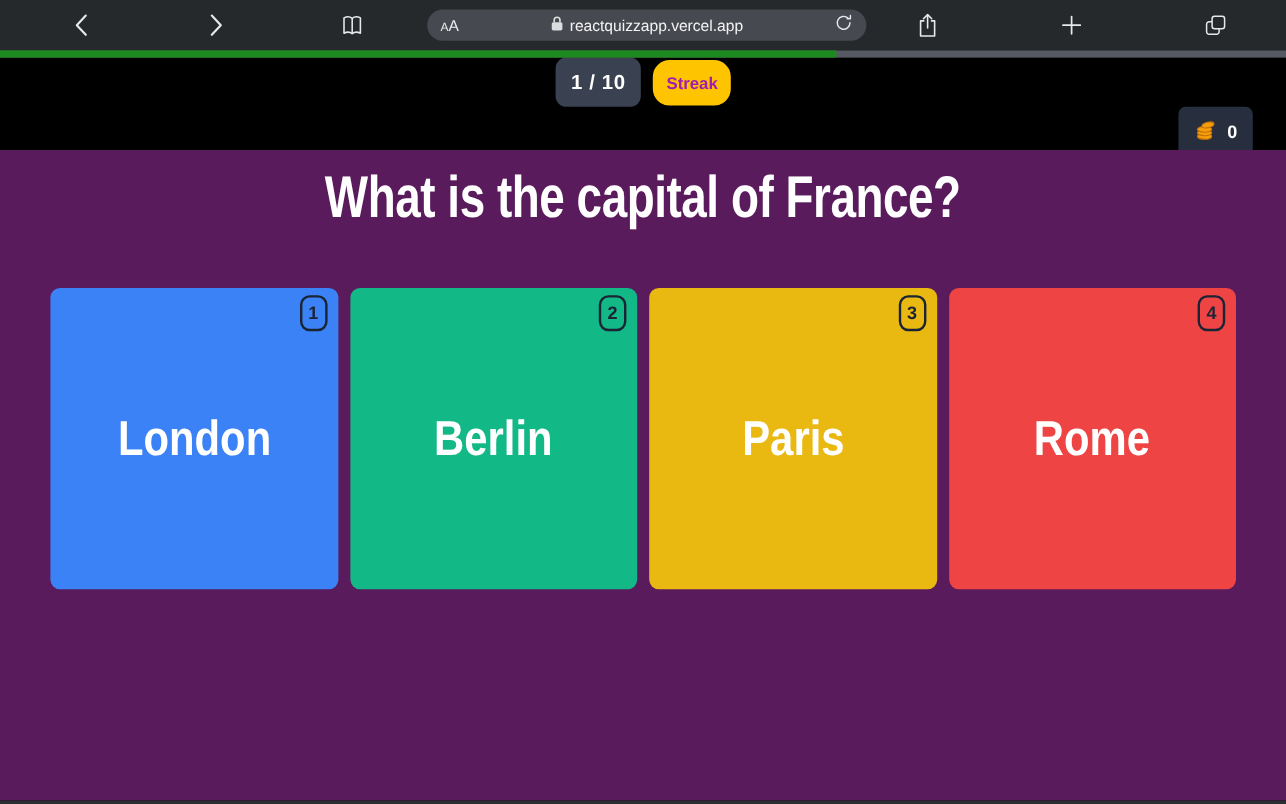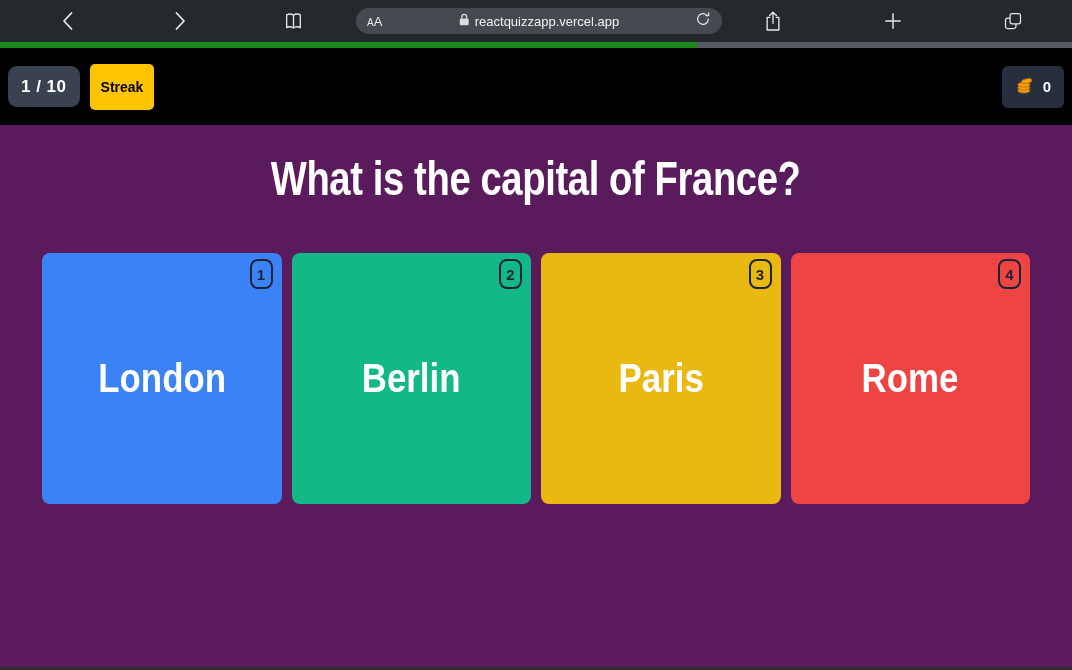--- a/index.html
+++ b/index.html
@@ -28,30 +28,30 @@
   .urlbar .aa{font-size:13px;font-weight:500;letter-spacing:0;color:#ececec;}
   .urlbar .aa .sm{font-size:10px;}
   .url-center{position:absolute;left:50%;transform:translateX(-50%);display:flex;align-items:center;gap:5px;font-size:13px;color:#f3f3f3;white-space:nowrap;}
   .urlbar .reload{margin-left:auto;display:flex;align-items:center;}
 
   
   .timer{height:6px;background:var(--timer-track);position:relative;}
   .timer-fill{height:100%;background:var(--timer-fill);width:65%;}
 
   
-  .quiz-header{height:77px;background:var(--header-background);display:flex;align-items:center;padding:0 8px;}
+  .quiz-header{height:77px;background:var(--header-background);display:flex;align-items:center;padding:0 28px;flex-direction:column;}
   .hdr-left{display:flex;align-items:center;gap:10px;}
   .badge-counter{background:var(--counter-badge);color:#fff;font-weight:700;font-size:17px;height:41px;display:flex;align-items:center;padding:0 13px;border-radius:9px;letter-spacing:.5px;}
-  .badge-streak{background:var(--streak-badge);color:#000000;font-weight:800;font-size:14px;height:46px;display:flex;align-items:center;padding:0 11px;border-radius:5px;}
+  .badge-streak{background:var(--streak-badge);color:#a21caf;font-weight:800;font-size:14px;height:38px;display:flex;align-items:center;padding:0 11px;border-radius:14px;}
   .hdr-right{margin-left:auto;display:flex;align-items:center;gap:7px;}
   .stat-badge{background:var(--stat-badge);color:#fff;font-weight:700;font-size:15px;height:42px;display:flex;align-items:center;gap:8px;padding:0 13px;border-radius:6px;}
 
   
   .main{height:542px;background:var(--page-background);position:relative;}
-  .question{padding-top:25px;text-align:center;color:#fff;font-size:49px;font-weight:700;line-height:1.15;}
+  .question{padding-top:12px;text-align:center;color:#fff;font-size:49px;font-weight:700;line-height:1.15;}
   .question span{display:inline-block;transform:scaleX(.78);letter-spacing:-.5px;}
   .answers{display:flex;gap:10px;padding:0 42px;margin-top:47px;}
   .card{flex:1;height:251px;border-radius:8px;position:relative;display:flex;align-items:center;justify-content:center;cursor:pointer;border:none;}
   .card .num{position:absolute;top:6px;right:9px;width:23px;height:30px;border:2px solid var(--answer-number-ink);border-radius:8px;color:var(--answer-number-ink);font-size:15px;font-weight:700;display:flex;align-items:center;justify-content:center;}
   .card .label{color:#fff;font-size:41px;font-weight:700;transform:scaleX(.85);display:inline-block;}
 
   .bottom-strip{height:3px;background:#2c2e31;}
 </style>
 </head>
 <body>

